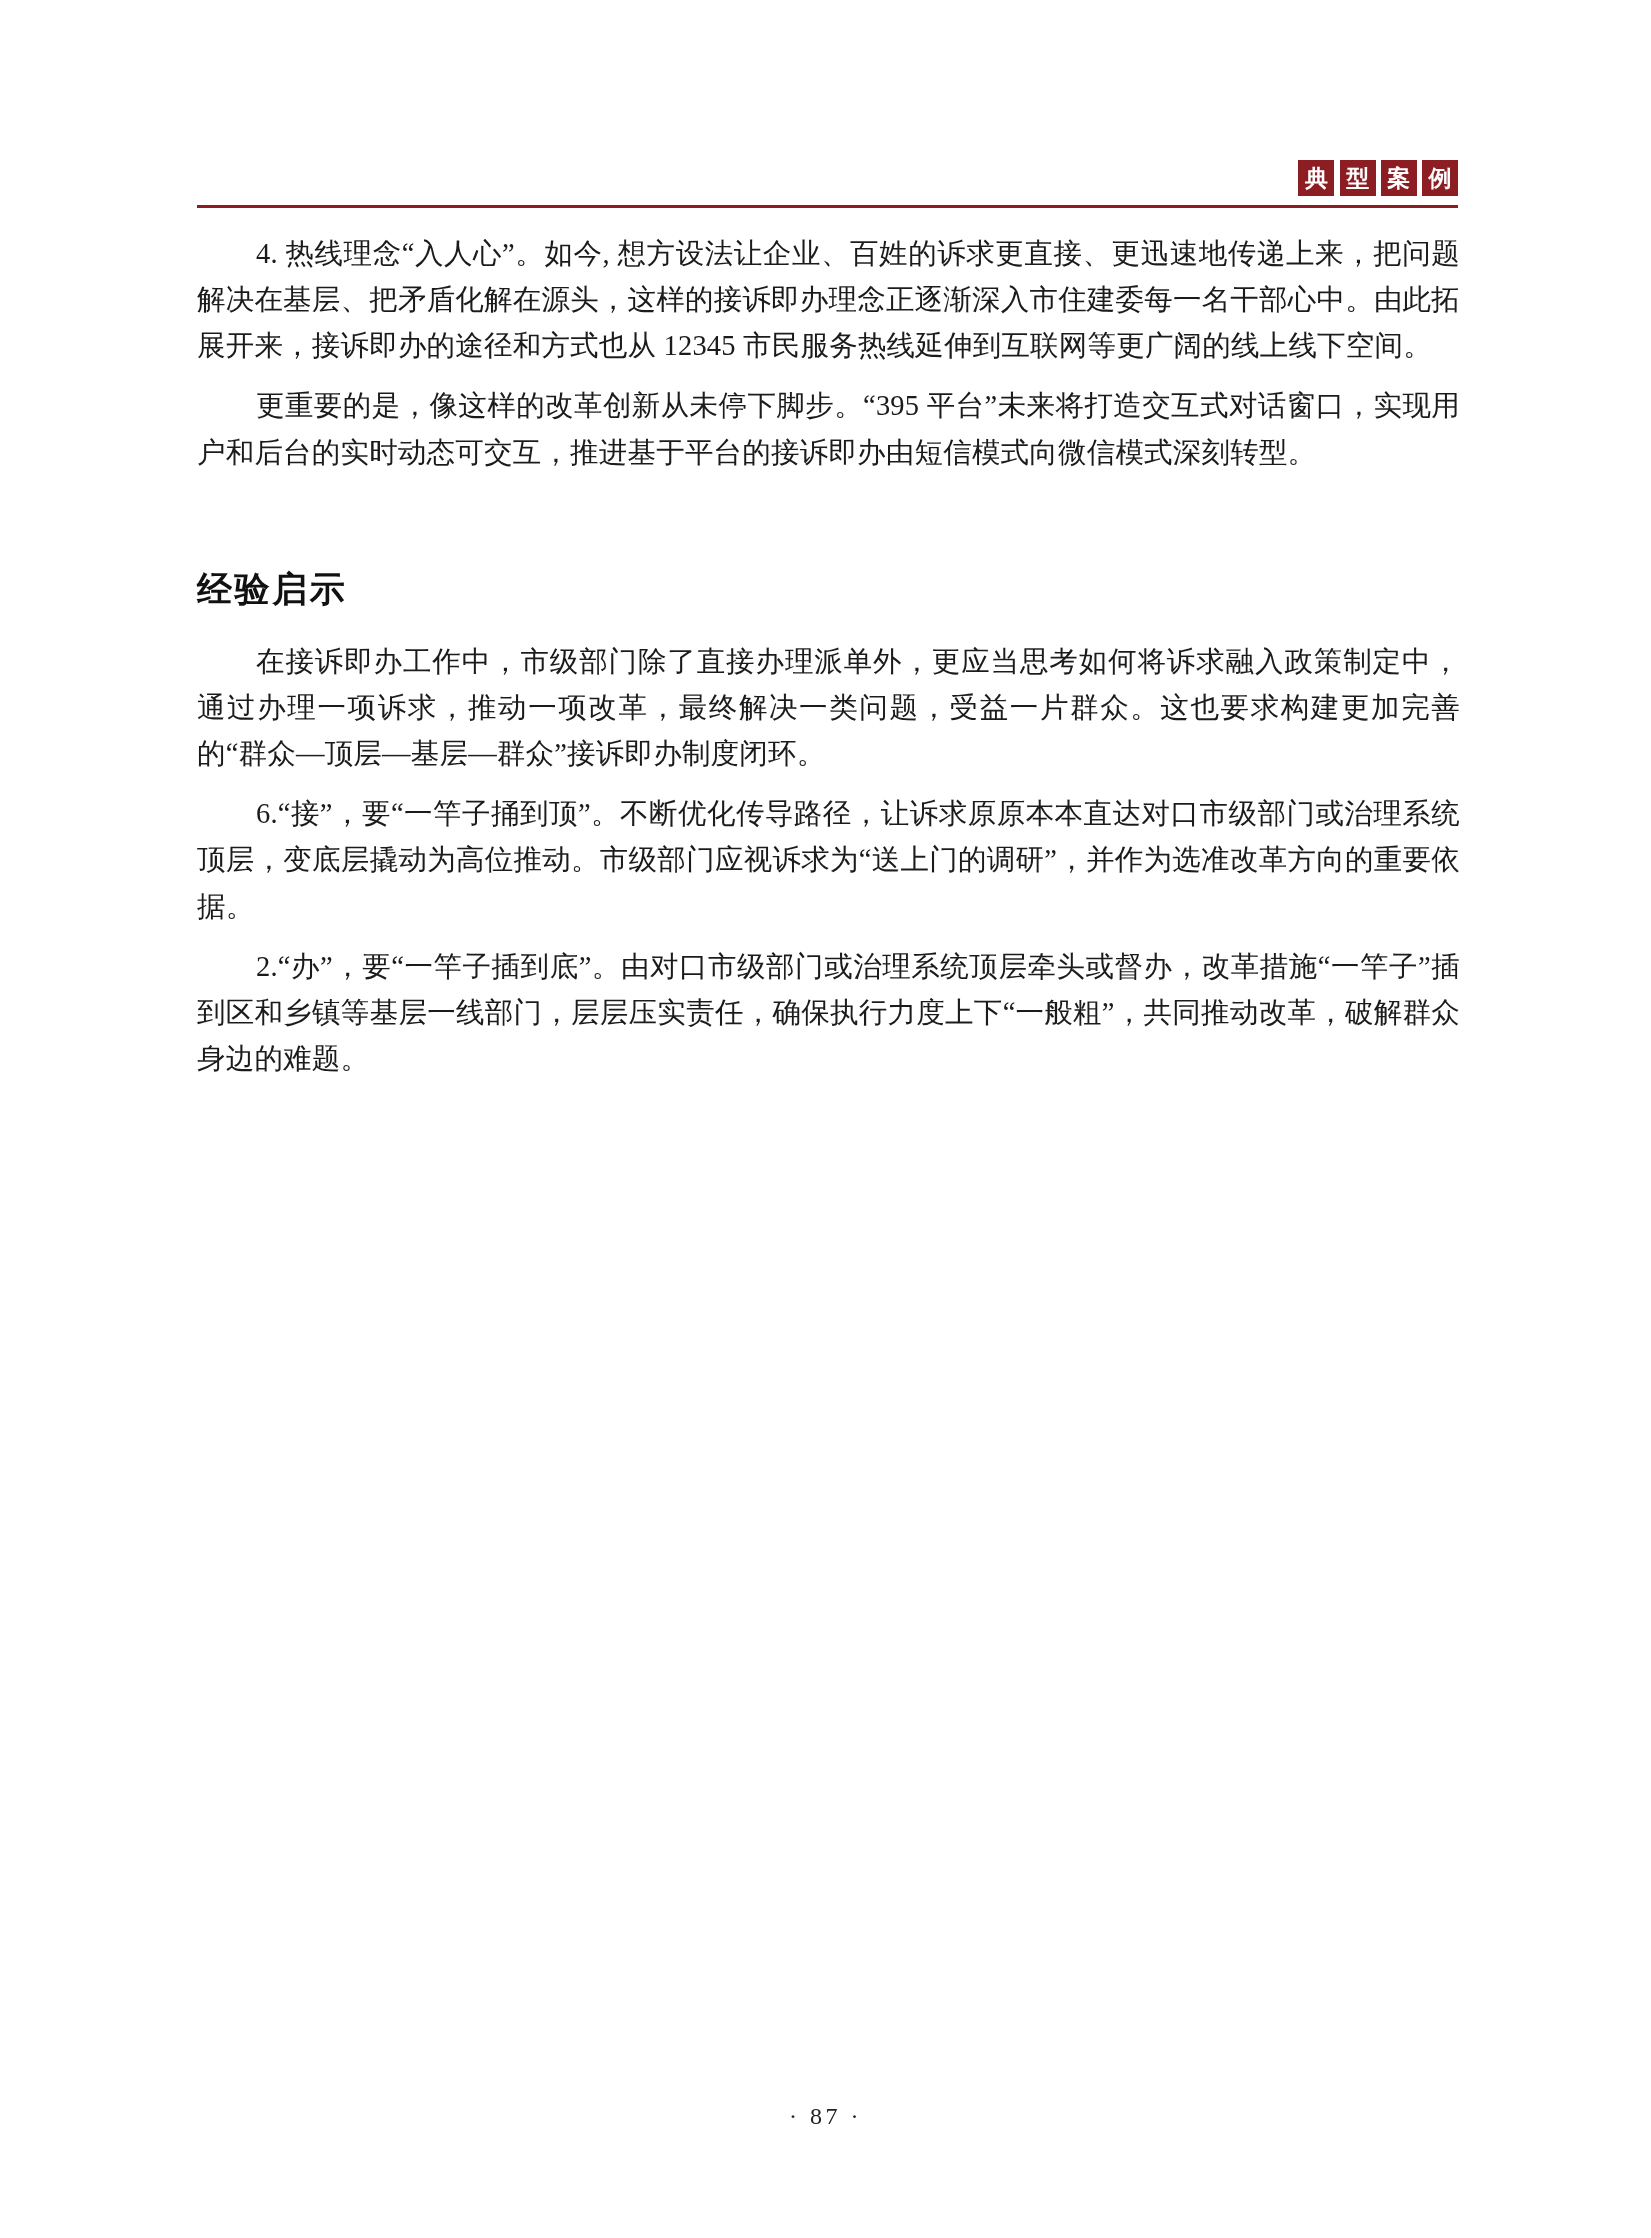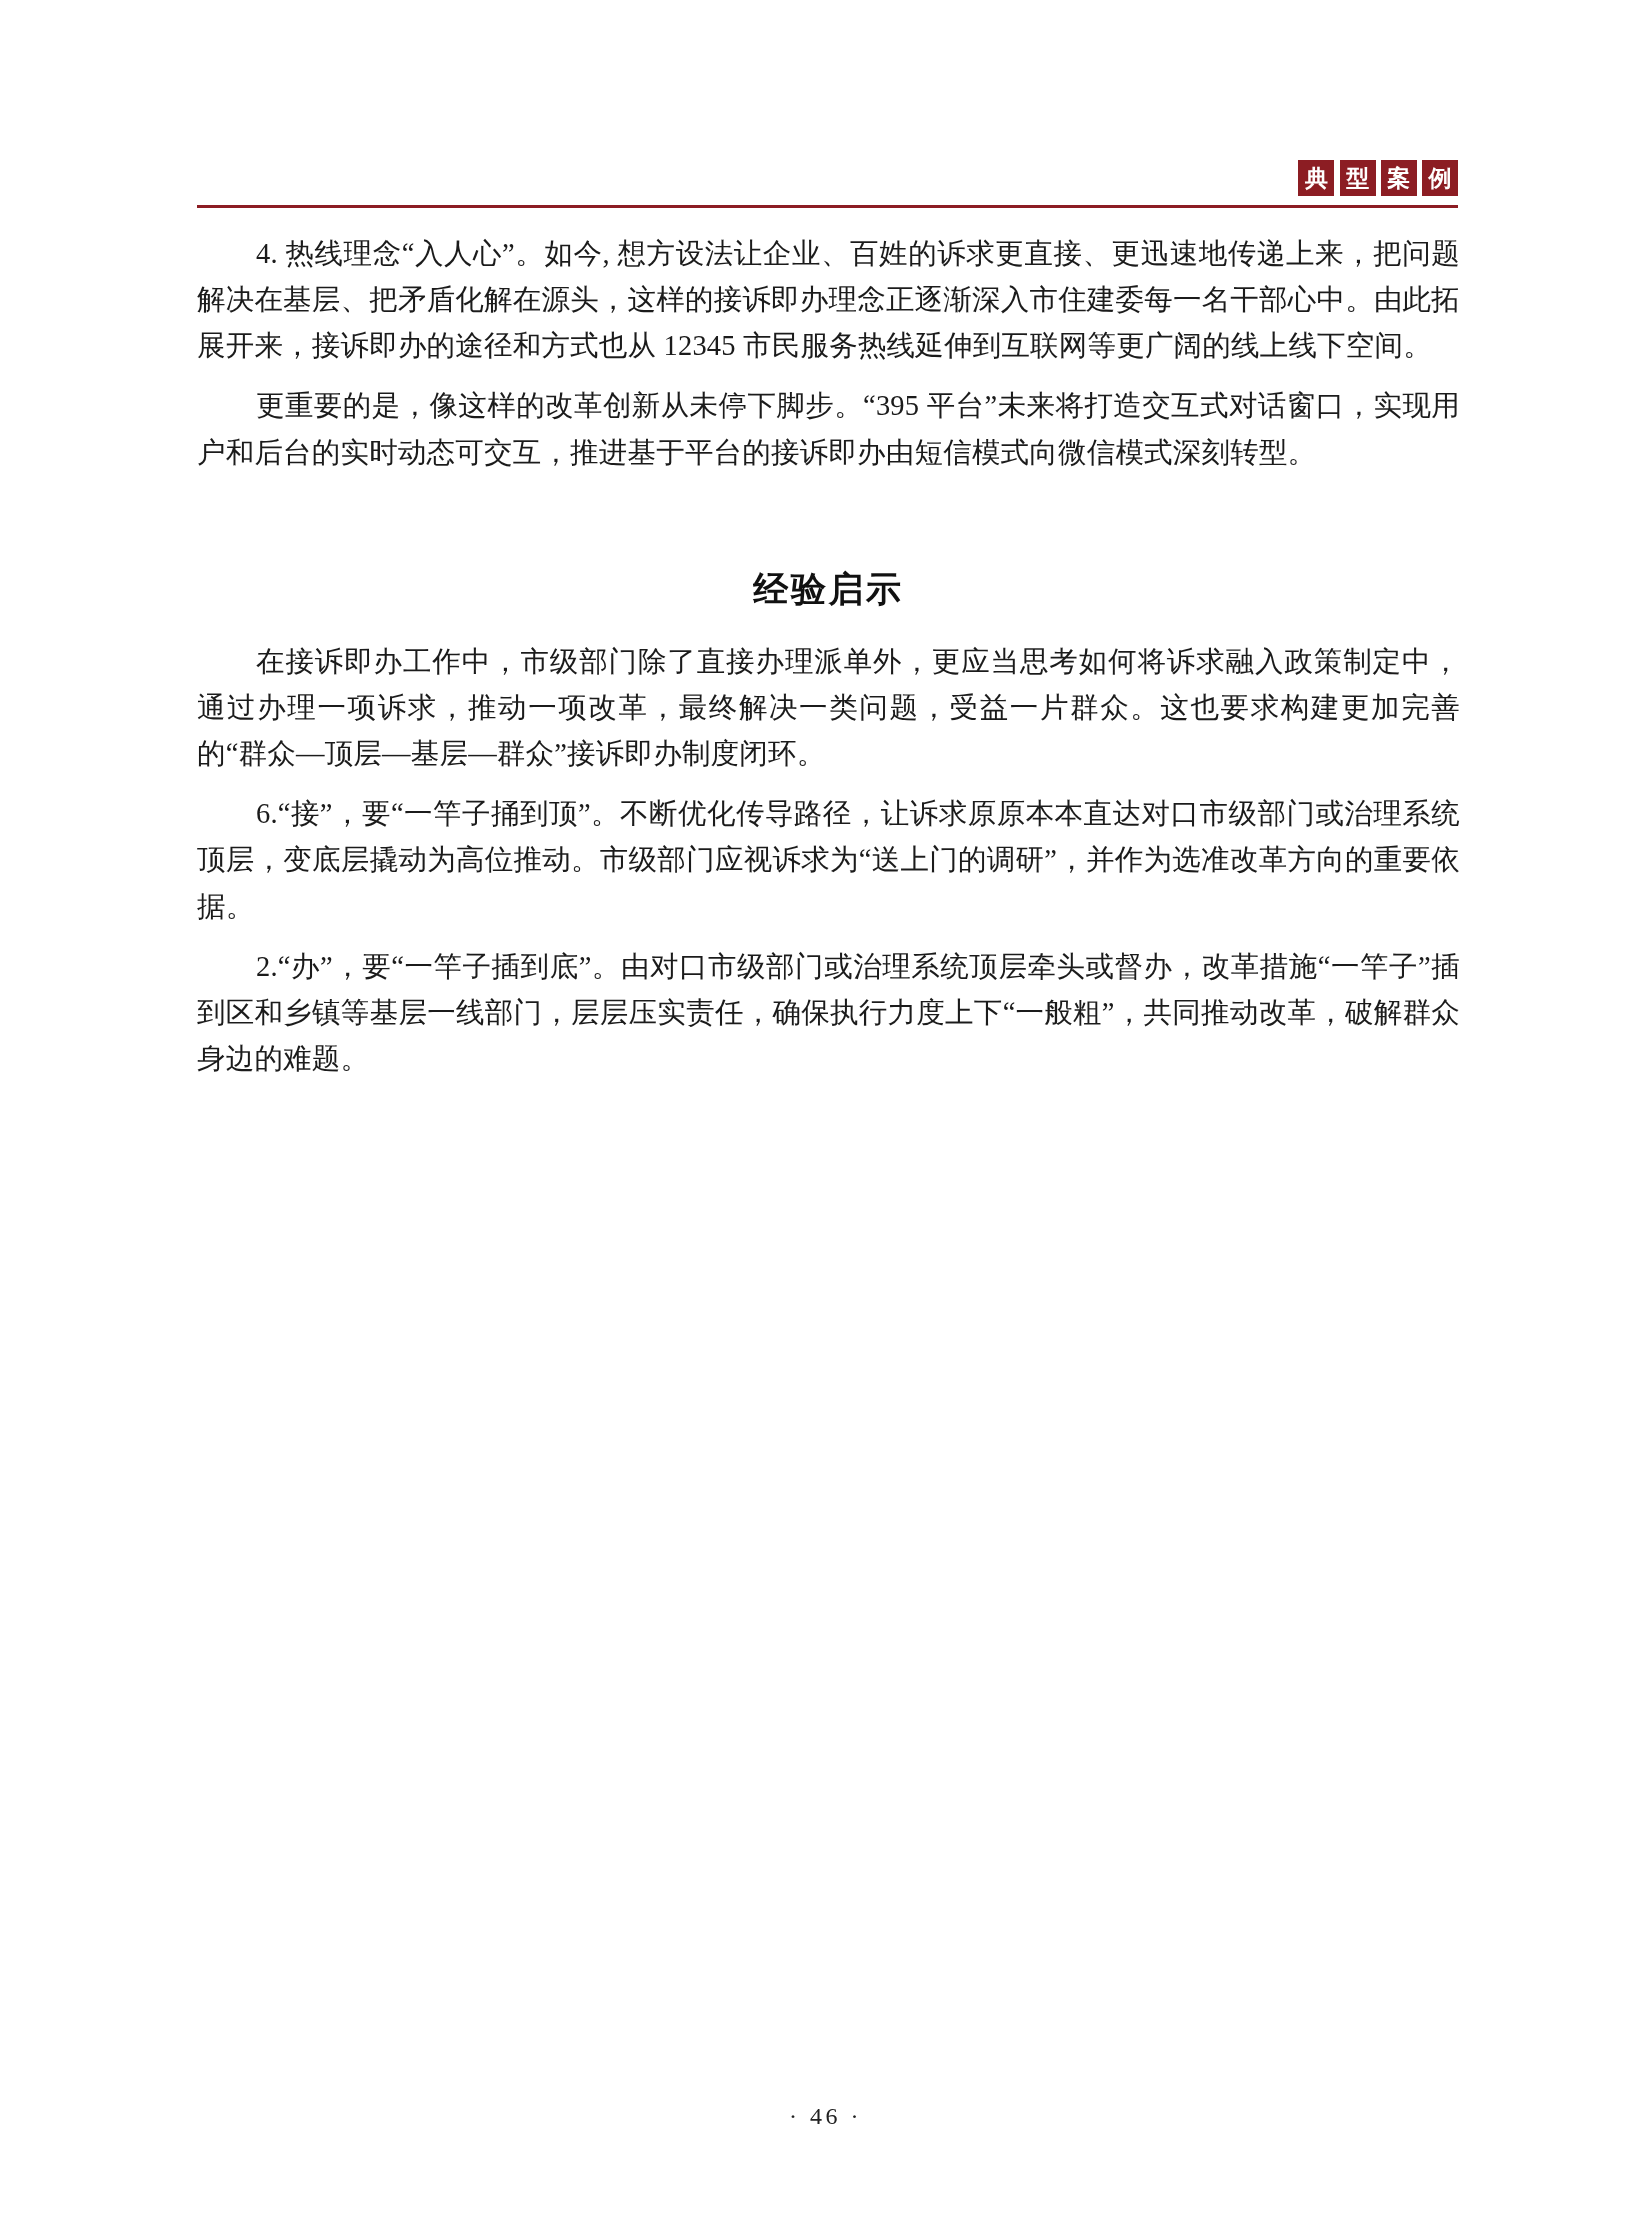--- a/index.html
+++ b/index.html
@@ -75,21 +75,21 @@
     text-justify: inter-ideograph;
     text-indent: 59px;
     letter-spacing: 0.2px;
     color: #1b1b1b;
   }
   p.para + p.para {
     margin-top: 14px;
   }
   .section-title {
     margin: 50px 0 26px 0;
-    text-align: center;
+    text-align: left;
     font-family: "DejaVu Sans", "Liberation Sans", sans-serif;
     font-weight: bold;
     font-size: 35px;
     letter-spacing: 2.6px;
     color: #111111;
     text-indent: 0;
   }
   .gap-before-title {
     height: 40px;
   }
@@ -130,16 +130,16 @@
     <div class="gap-before-title"></div>
 
     <h2 class="section-title">经验启示</h2>
 
     <p class="para">在接诉即办工作中，市级部门除了直接办理派单外，更应当思考如何将诉求融入政策制定中，通过办理一项诉求，推动一项改革，最终解决一类问题，受益一片群众。这也要求构建更加完善的“群众—顶层—基层—群众”接诉即办制度闭环。</p>
     <p class="para">6.“接”，要“一竿子捅到顶”。不断优化传导路径，让诉求原原本本直达对口市级部门或治理系统顶层，变底层撬动为高位推动。市级部门应视诉求为“送上门的调研”，并作为选准改革方向的重要依据。</p>
     <p class="para">2.“办”，要“一竿子插到底”。由对口市级部门或治理系统顶层牵头或督办，改革措施“一竿子”插到区和乡镇等基层一线部门，层层压实责任，确保执行力度上下“一般粗”，共同推动改革，破解群众身边的难题。</p>
 
   </div>
 
-  <div class="footer">· 46 ·</div>
+  <div class="footer">· 87 ·</div>
 
 </div>
 
 
 </body></html>

